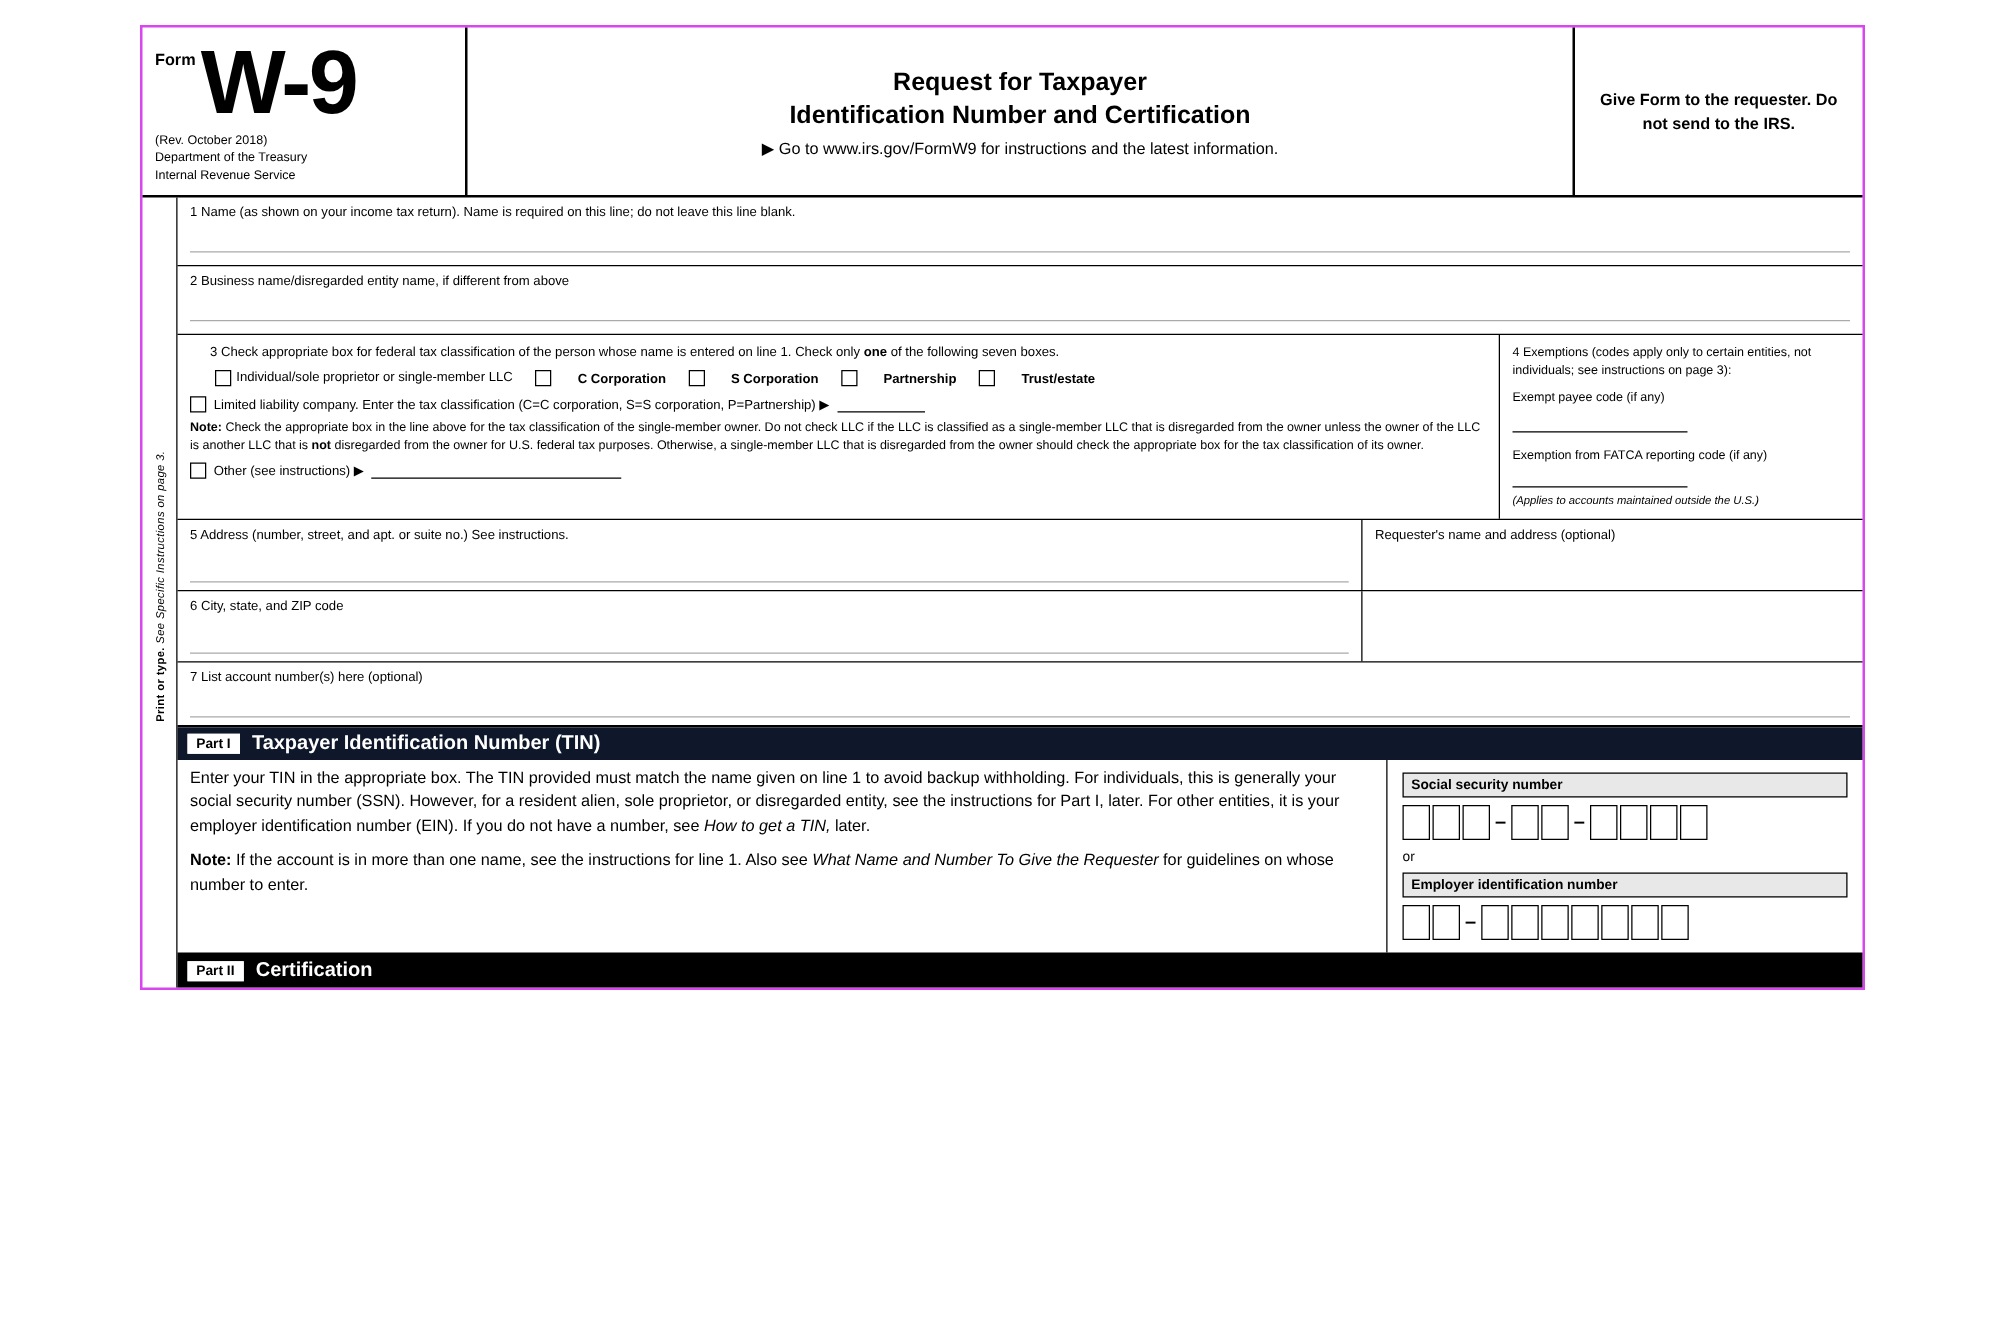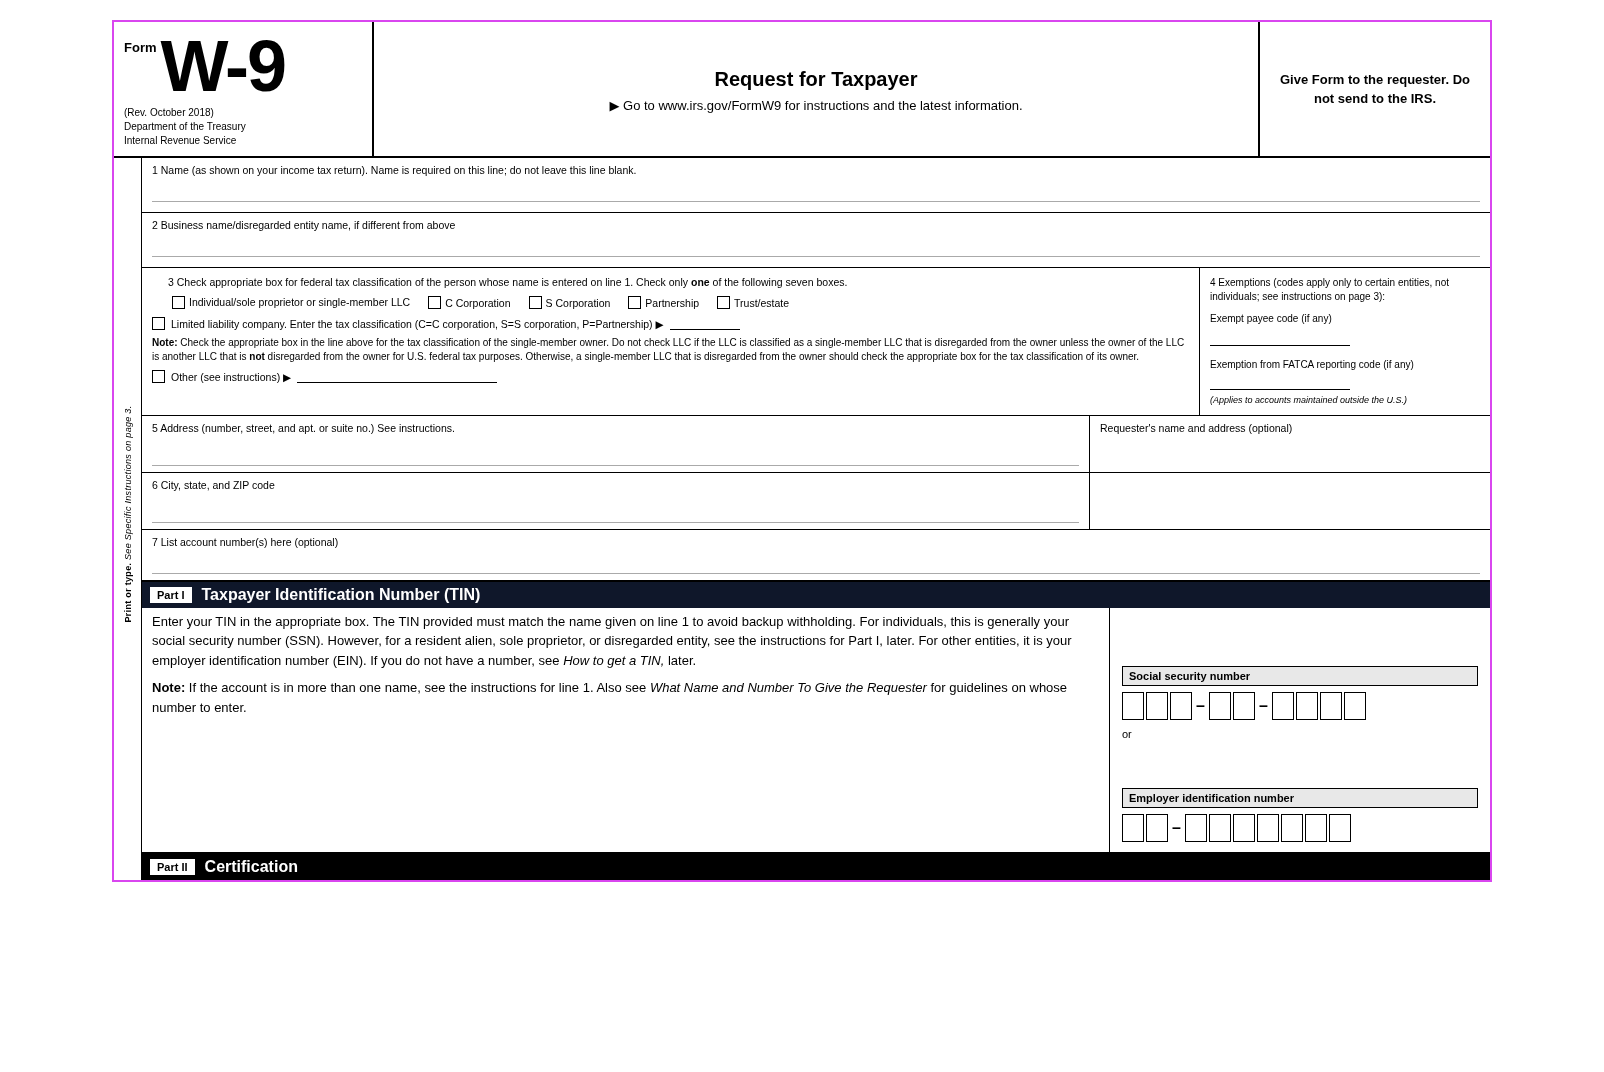--- a/index.html
+++ b/index.html
@@ -155,22 +155,23 @@
     .checkboxes-row {
       display: flex;
       align-items: center;
       gap: 18px;
       margin-bottom: 8px;
       flex-wrap: wrap;
     }
     .checkbox-item {
       display: flex;
       align-items: center;
-      gap: 4px;
+      gap: 21px;
       font-size: 10.5px;
+      font-weight: bold;
     }
     .checkbox-box {
       width: 13px;
       height: 13px;
       border: 1px solid #000;
       display: inline-block;
       flex-shrink: 0;
     }
     .checkbox-item-stack {
       display: flex;
@@ -289,21 +290,20 @@
       padding: 10px 12px;
     }
 
     .tin-box-label {
       font-size: 11px;
       font-weight: bold;
       margin-bottom: 6px;
       border: 1px solid #000;
       padding: 3px 6px;
       background: #e8e8e8;
-      margin-top: 48px;
     }
     .ssn-grid {
       display: flex;
       align-items: center;
       gap: 4px;
       margin-bottom: 8px;
     }
     .ssn-cells {
       display: flex;
       gap: 2px;
@@ -362,20 +362,21 @@
       </div>
       <div class="header-left-sub">
         <div>(Rev. October 2018)</div>
         <div>Department of the Treasury</div>
         <div>Internal Revenue Service</div>
       </div>
     </div>
     <div class="header-center">
       <div class="header-title">
         <div>Request for Taxpayer</div>
+        <div>Identification Number and Certification</div>
       </div>
       <div class="header-subtitle">▶ Go to www.irs.gov/FormW9 for instructions and the latest information.</div>
     </div>
     <div class="header-right">
       <div class="header-right-text">Give Form to the requester. Do not send to the IRS.</div>
     </div>
   </div>
 
   <div class="body-wrapper">
 

